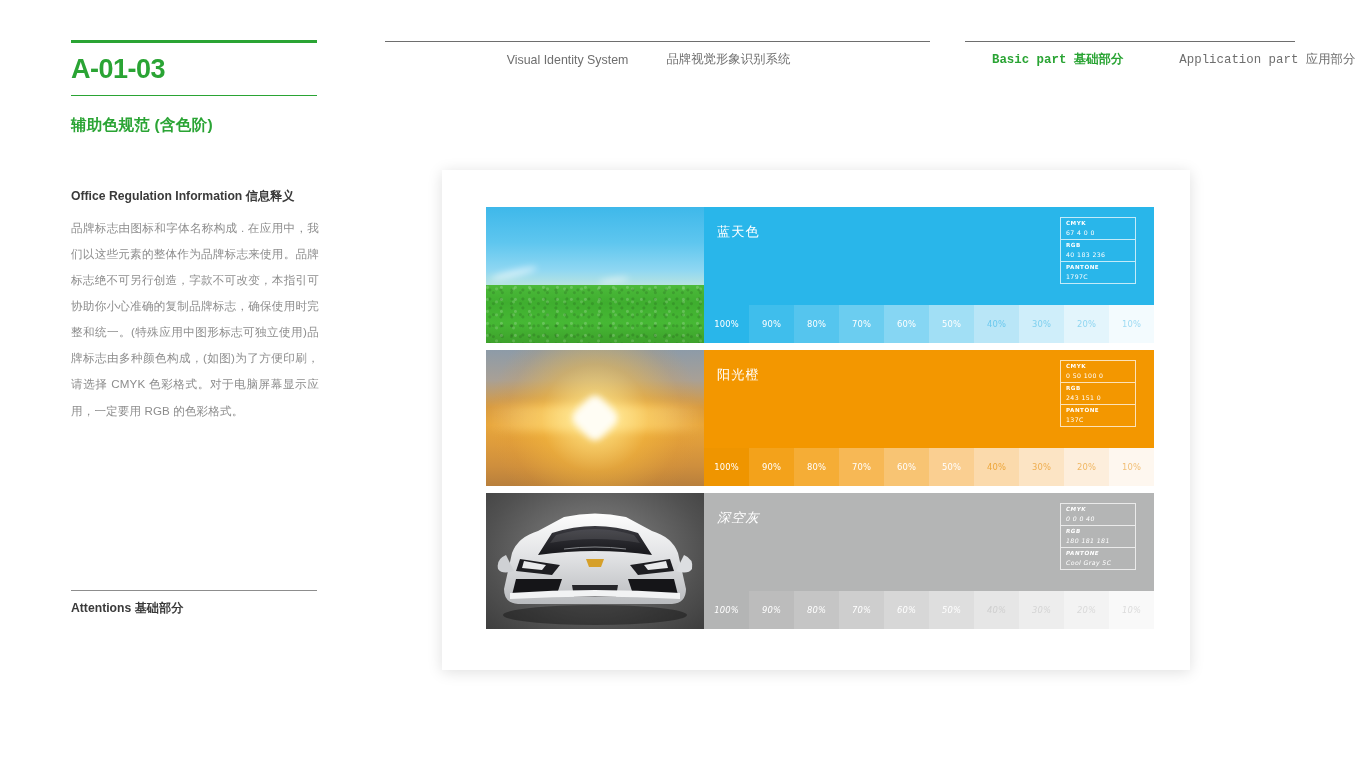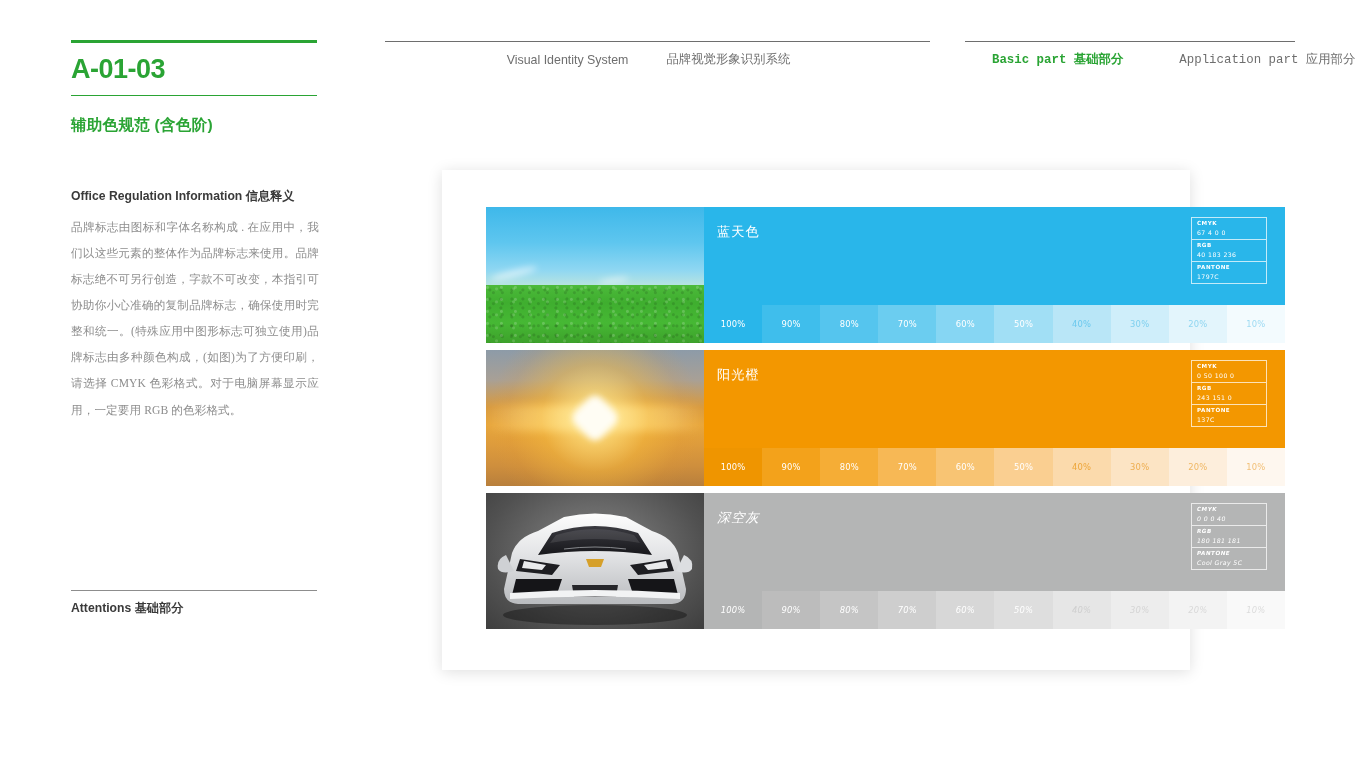--- a/index.html
+++ b/index.html
@@ -68,21 +68,20 @@
     color: #3a3a3a;
     margin-bottom: 10px;
     white-space: nowrap;
   }
   .block-body {
     font-size: 11.6px;
     color: #8d8d8d;
     line-height: 2.25;
     text-align: justify;
     letter-spacing: 0.1px;
-    font-family: Liberation Serif, serif;
   }
   #attentions-block {
     position: absolute;
     top: 590px;
     left: 0;
     width: 248px;
   }
   .rule-gray {
     border-top: 1.5px solid #8d8d8d;
     width: 246px;
@@ -141,21 +140,21 @@
     left: 442px;
     top: 170px;
     width: 748px;
     height: 500px;
     background: #ffffff;
     box-shadow: 0 2px 14px rgba(0,0,0,0.13);
   }
   .color-row {
     position: absolute;
     left: 44px;
-    width: 799px;
+    width: 668px;
     height: 136px;
     display: flex;
   }
   #color-row-0 { top: 37px; }
   #color-row-1 { top: 180px; }
   #color-row-2 { top: 323px; font-style: italic; }
 
   .swatch-photo {
     width: 218px;
     height: 136px;

